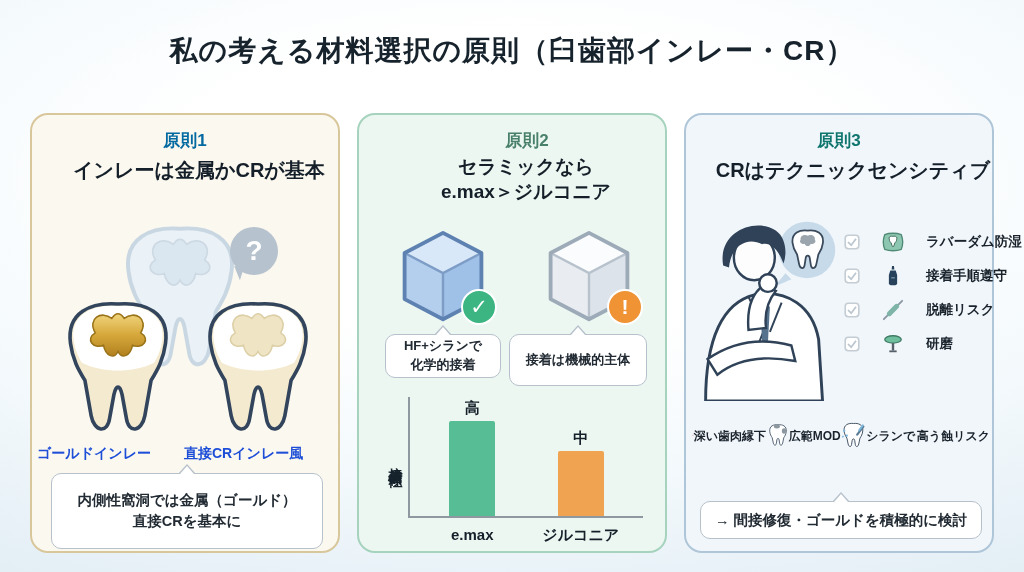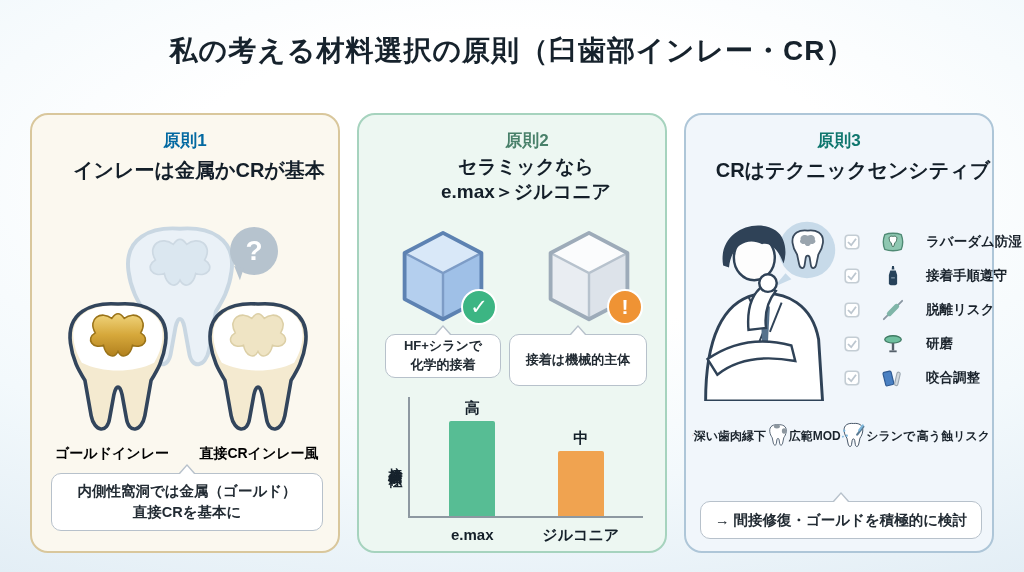--- a/index.html
+++ b/index.html
@@ -31,23 +31,23 @@
     border-left:7px solid transparent; border-right:7px solid transparent; border-bottom:8px solid #fff; }
 
   
   .ghost-tooth { position:absolute; left:78px; top:98px; }
   .q-bubble { position:absolute; left:198px; top:112px; width:48px; height:48px; border-radius:50%;
     background:#b6c3ce; color:#fff; font-size:28px; font-weight:bold; display:flex; align-items:center; justify-content:center; }
   .q-tail { position:absolute; left:200px; top:152px; width:0; height:0;
     border-top:12px solid #b6c3ce; border-left:10px solid transparent; transform:rotate(18deg); }
   .tooth-left  { position:absolute; left:24px;  top:174px; }
   .tooth-right { position:absolute; left:164px; top:174px; }
-  .tooth-label { position:absolute; top:330px; width:150px; text-align:center; font-size:14px; font-weight:bold; color:#000000; }
+  .tooth-label { position:absolute; top:330px; width:150px; text-align:left; font-size:14px; font-weight:bold; color:#1d4ed8; }
   .tooth-label.l { left:5px; } .tooth-label.r { left:152px; }
-  .p1-callout { left:19px; top:358px; width:272px; height:58px; font-size:14.5px; line-height:1.45; }
+  .p1-callout { left:19px; top:358px; width:272px; height:76px; font-size:14.5px; line-height:1.45; }
 
   
   .cube { position:absolute; width:96px; height:100px; }
   .cube-emax { left:36px; top:112px; }
   .cube-zir  { left:182px; top:112px; }
   .cube-badge { position:absolute; right:-6px; bottom:2px; width:36px; height:36px; border-radius:50%;
     color:#fff; font-size:21px; font-weight:bold; display:flex; align-items:center; justify-content:center; border:2.5px solid #fff; }
   .note-emax { left:26px;  top:219px; width:116px; height:44px; font-size:13px; line-height:1.45; }
   .note-zir  { left:150px; top:219px; width:138px; height:52px; font-size:13px; line-height:1.45; }
 
@@ -246,31 +246,20 @@
           <rect x="1.5" y="1.5" width="17" height="17" rx="4" fill="#fff" stroke="#c4cdd4" stroke-width="2"></rect>
           <path d="M5,10 L9,14 L15,6" fill="none" stroke="#bcc6cf" stroke-width="2.2"></path>
           </svg>
         <svg width="22" height="22" viewBox="0 0 24 24">
           <ellipse cx="12" cy="7" rx="9" ry="4" fill="#6fbf9f" stroke="#3f7a63" stroke-width="1.4"></ellipse>
           <path d="M12,11 L12,19" stroke="#55606a" stroke-width="2.6"></path>
           <path d="M8,20 L16,20" stroke="#55606a" stroke-width="2"></path>
           </svg>
         <span class="check-label">研磨</span>
       </div>
-      <div class="check-row">
-        <svg width="16" height="16" viewBox="0 0 20 20">
-          <rect x="1.5" y="1.5" width="17" height="17" rx="4" fill="#fff" stroke="#c4cdd4" stroke-width="2"></rect>
-          <path d="M5,10 L9,14 L15,6" fill="none" stroke="#bcc6cf" stroke-width="2.2"></path>
-          </svg>
-        <svg width="22" height="22" viewBox="0 0 24 24">
-          <rect x="2.5" y="5" width="9" height="15" rx="1.5" transform="rotate(-14 7 12.5)" fill="#4a80c2" stroke="#2f5a92" stroke-width="1.3"></rect>
-          <rect x="15" y="5.5" width="3.6" height="15" rx="1.8" transform="rotate(13 17 13)" fill="#d3dae0" stroke="#9aa6b0" stroke-width="1.2"></rect>
-          </svg>
-        <span class="check-label">咬合調整</span>
-      </div>
     </div>
 
     <div class="risks">
       <div class="risk">
         <svg width="64" height="68" viewBox="0 0 80 90">
           <rect x="2" y="48" width="76" height="34" rx="4" fill="#f5c0ba"></rect>
           <path d="M2,50 C14,44 26,54 40,50 C54,54 66,44 78,50" fill="none" stroke="#c96b64" stroke-width="2.5"></path>
           <path d="M10,32 C8,12 24,6 40,8 C56,6 72,12 70,32 C69,42 65,49 61,55 L57,74 C55,84 47,85 46,75 L44,62 C43,56 37,56 36,62 L34,75 C33,85 25,84 23,74 L19,55 C15,49 11,42 10,32 Z" fill="#ffffff" stroke="#3a4a5c" stroke-width="3"></path>
         </svg>
         <span class="risk-label">深い歯肉縁下</span>

